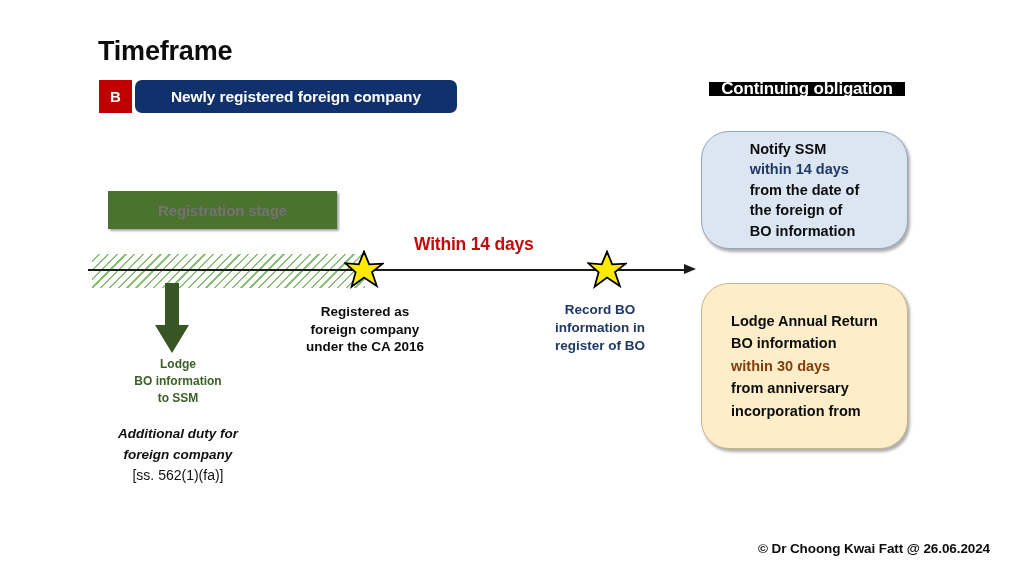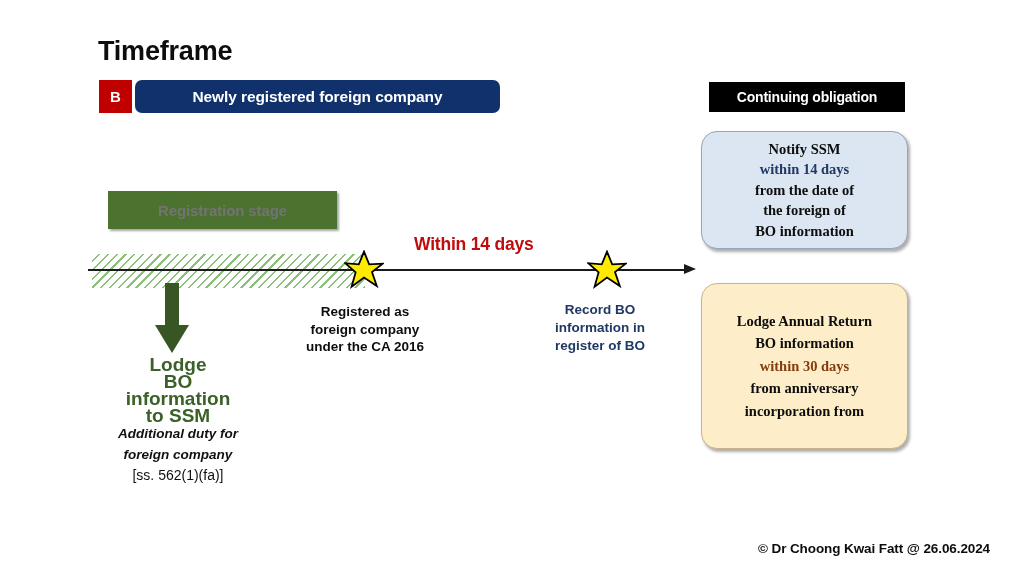--- a/index.html
+++ b/index.html
@@ -38,42 +38,42 @@
     color: #ffffff;
     font-size: 15px;
     font-weight: bold;
     display: flex;
     align-items: center;
     justify-content: center;
   }
   #section-banner {
     left: 135px;
     top: 80px;
-    width: 365px;
+    width: 322px;
     height: 33px;
     background: #10316b;
     border-radius: 7px;
     color: #ffffff;
     font-size: 15.5px;
     font-weight: bold;
     display: flex;
     align-items: center;
     justify-content: center;
     letter-spacing: -0.1px;
   }
 
   
   #continuing-header {
     left: 709px;
     top: 82px;
     width: 196px;
-    height: 30px;
+    height: 14px;
     background: #000000;
     color: #ffffff;
-    font-size: 14px;
+    font-size: 17px;
     font-weight: bold;
     display: flex;
     align-items: center;
     justify-content: center;
     letter-spacing: -0.2px;
     text-align: center;
   }
 
   
   #registration-stage {
@@ -147,21 +147,21 @@
   
   #lodge-arrow { left: 155px; top: 283px; width: 34px; height: 72px; }
 
   
   #lodge-label {
     left: 118px;
     top: 356px;
     width: 120px;
     text-align: center;
     color: #3b6128;
-    font-size: 19px;
+    font-size: 12px;
     font-weight: bold;
     line-height: 17px;
   }
   #additional-duty {
     left: 112px;
     top: 423px;
     width: 132px;
     text-align: center;
     font-size: 13.5px;
     line-height: 21px;
@@ -195,27 +195,25 @@
     top: 234px;
     font-size: 17.5px;
     font-weight: bold;
     color: #bf0d0d;
     letter-spacing: -0.2px;
   }
 
   
   .callout {
     box-sizing: border-box;
-    border-radius: 16px;
-    display: flex;
-    align-items: center;
-    justify-content: center;
-    text-align: center;
+    border-radius: 28px;
+    display: flex;
+    align-items: center;
+    justify-content: center;
     box-shadow: 2px 2.5px 3px rgba(0,0,0,0.32);
-    font-family: Liberation Serif, serif;
   }
   #callout-notify {
     left: 701px;
     top: 131px;
     width: 207px;
     height: 118px;
     background: #dce6f2;
     border: 1.2px solid #95a5bb;
     font-size: 14.5px;
     font-weight: bold;

